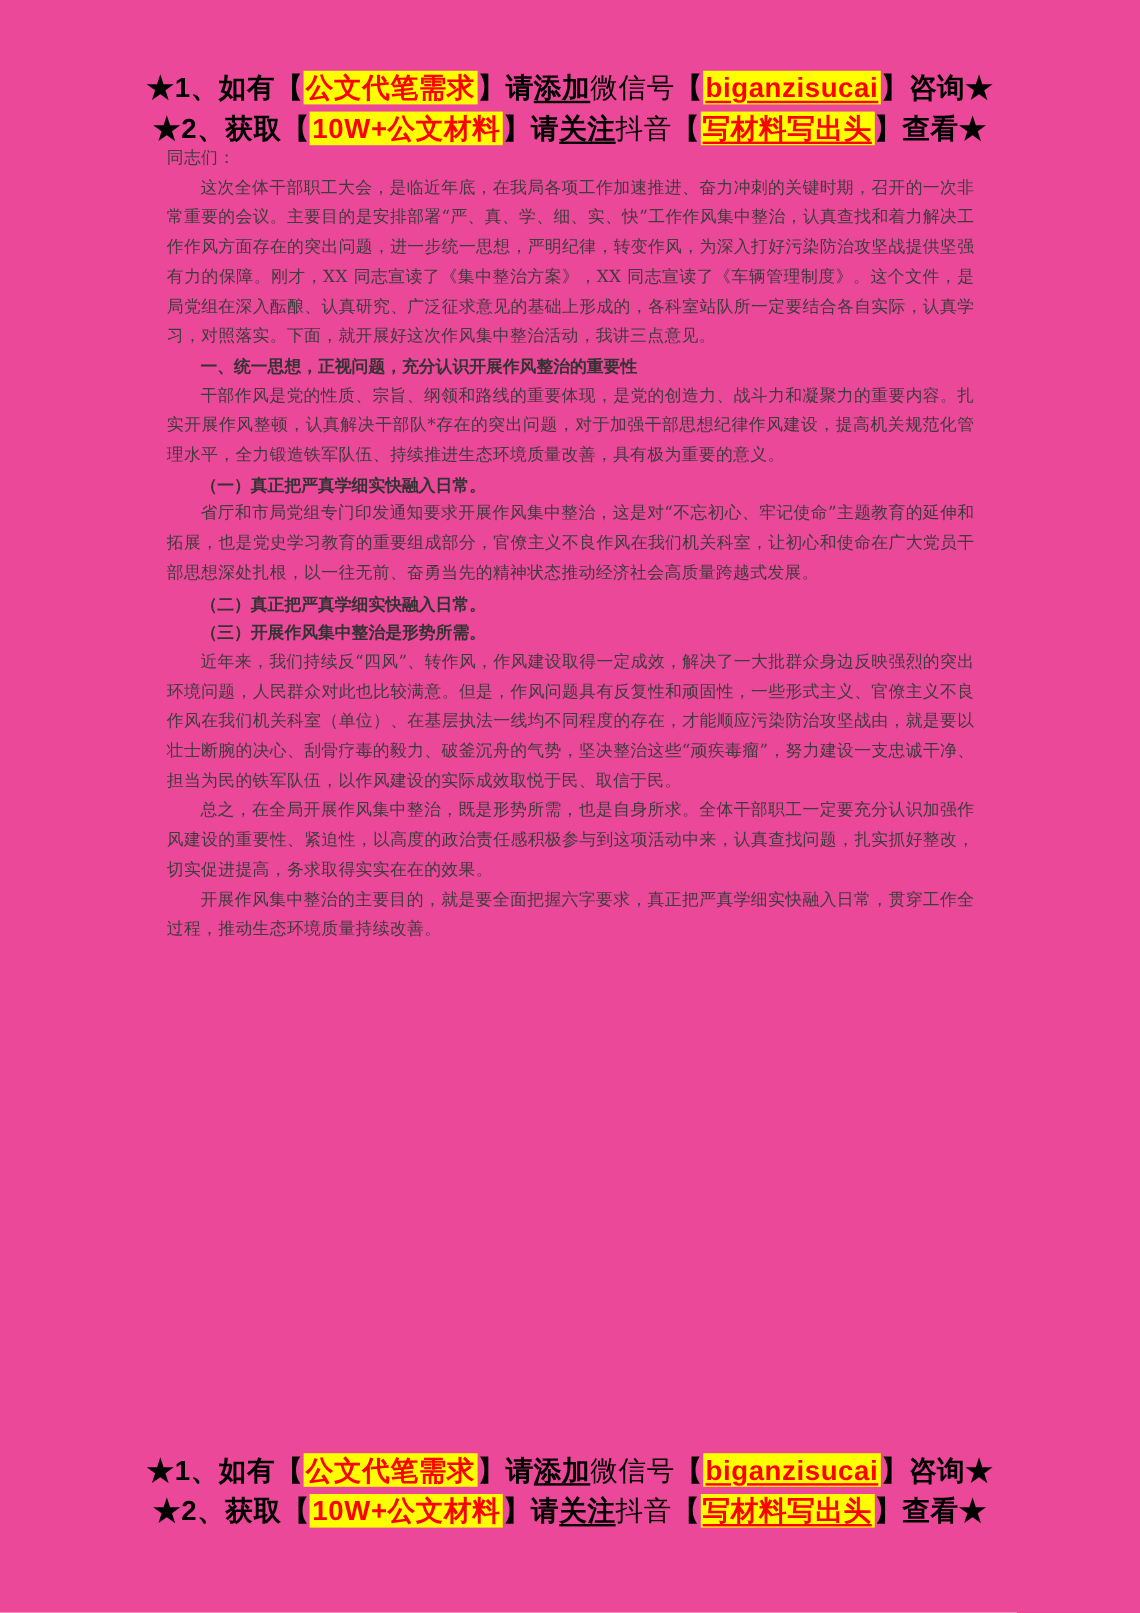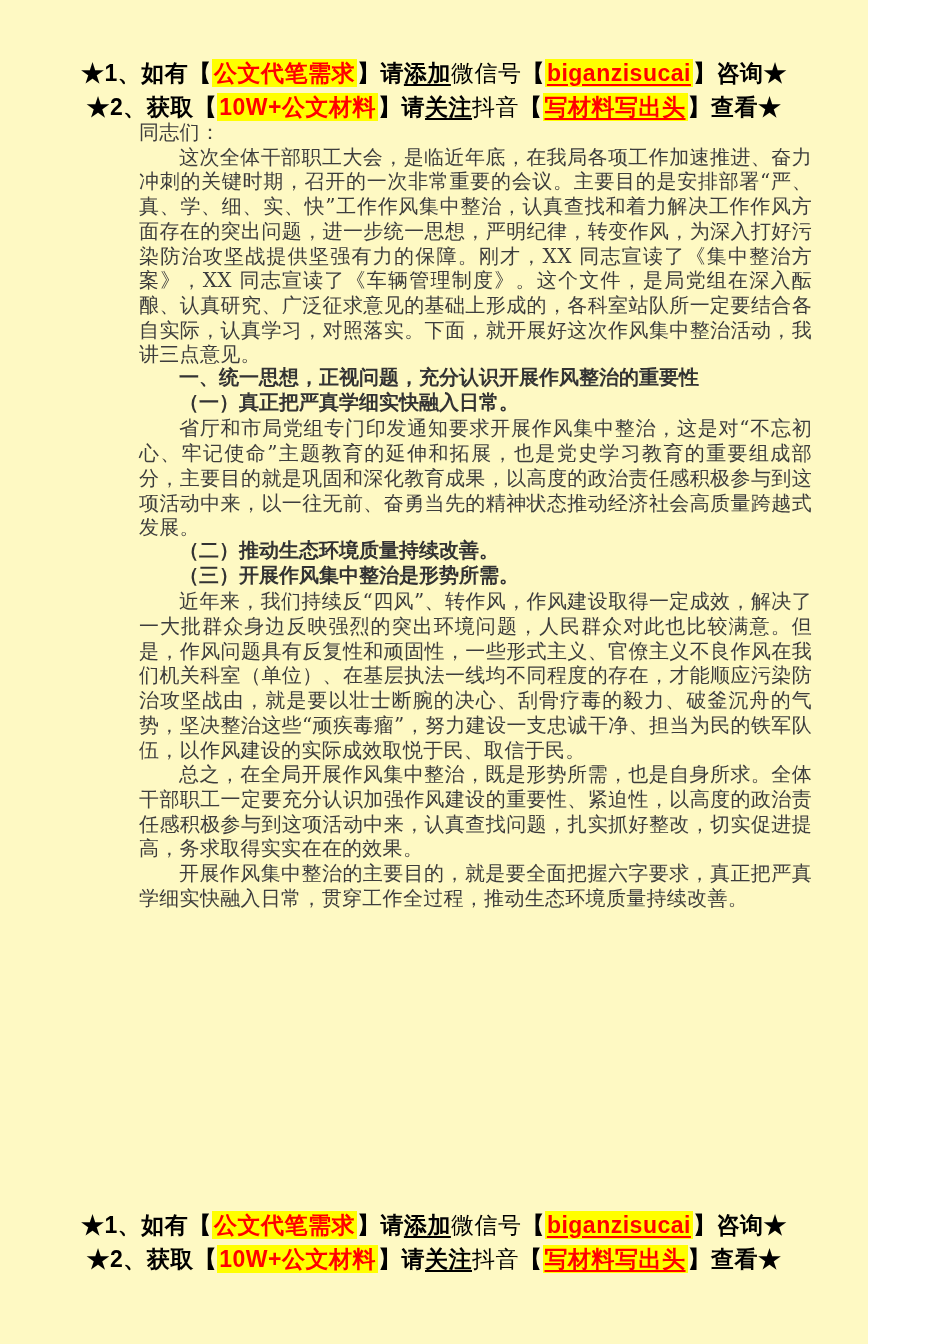--- a/index.html
+++ b/index.html
@@ -1,19 +1,19 @@
 <!DOCTYPE html>
 <html><head>
 <meta charset="utf-8">
 <style>
   html,body{margin:0;padding:0;background:#ffffff;}
   .page{
     position:relative;
-    width:868px;height:1344px;
-    background:#fef9c3;
+    width:950px;height:1344px;
+    background:#ec4899;
     overflow:hidden;
     font-family:"DejaVu Serif", serif;
   }
   
   .promo{
     position:absolute;left:0;width:100%;
     text-align:center;
     font-family:"Liberation Sans", sans-serif;
     font-weight:700;
     font-size:23px;
@@ -24,30 +24,30 @@
   .promo.top{top:56px;}
   .promo.bottom{top:1208px;}
   .promo .seg{white-space:pre;}
   .promo .hl{color:#ff0000;background:#ffff00;padding:1px 2px;}
   .promo .u{text-decoration:underline;text-underline-offset:3px;}
   .promo .rg{font-weight:400;}
   
   .doc{
     position:absolute;
     left:139px;top:120px;width:673px;
-    font-size:20px;
+    font-size:14px;
     line-height:24.7px;
     color:#3d3d3d;
     text-align:justify;
     letter-spacing:0.3px;
   }
   .doc p{margin:0;text-indent:2em;}
   .doc p.no-indent{text-indent:0;}
   .doc p.heading{
-    font-family:Liberation Mono, monospace;
+    font-family:Liberation Sans, sans-serif;
     font-weight:700;
     color:#333333;
     letter-spacing:0;
   }
 </style>
 </head>
 <body>
 
 <div class="page">
 
@@ -57,23 +57,24 @@
     </div>
     <div class="promo-line">
       <span class="seg">★2、获取【</span><span class="seg hl">10W+公文材料</span><span class="seg">】请</span><span class="seg u">关注</span><span class="seg rg">抖音</span><span class="seg">【</span><span class="seg hl u">写材料写出头</span><span class="seg">】查看★</span>
     </div>
   </div>
 
   <div class="doc">
     <p class="no-indent">同志们：</p>
     <p>这次全体干部职工大会，是临近年底，在我局各项工作加速推进、奋力冲刺的关键时期，召开的一次非常重要的会议。主要目的是安排部署“严、真、学、细、实、快”工作作风集中整治，认真查找和着力解决工作作风方面存在的突出问题，进一步统一思想，严明纪律，转变作风，为深入打好污染防治攻坚战提供坚强有力的保障。刚才，XX 同志宣读了《集中整治方案》，XX 同志宣读了《车辆管理制度》。这个文件，是局党组在深入酝酿、认真研究、广泛征求意见的基础上形成的，各科室站队所一定要结合各自实际，认真学习，对照落实。下面，就开展好这次作风集中整治活动，我讲三点意见。</p>
     <p class="heading">一、统一思想，正视问题，充分认识开展作风整治的重要性</p>
+    <p>干部作风是党的性质、宗旨、纲领和路线的重要体现，是党的创造力、战斗力和凝聚力的重要内容。扎实开展作风整顿，认真解决干部队*存在的突出问题，对于加强干部思想纪律作风建设，提高机关规范化管理水平，全力锻造铁军队伍、持续推进生态环境质量改善，具有极为重要的意义。</p>
     <p class="heading">（一）真正把严真学细实快融入日常。</p>
-    <p>省厅和市局党组专门印发通知要求开展作风集中整治，这是对“不忘初心、牢记使命”主题教育的延伸和拓展，也是党史学习教育的重要组成部分，主要目的就是巩固和深化教育成果，以高度的政治责任感积极参与到这项活动中来，以一往无前、奋勇当先的精神状态推动经济社会高质量跨越式发展。</p>
-    <p class="heading">（二）推动生态环境质量持续改善。</p>
+    <p>省厅和市局党组专门印发通知要求开展作风集中整治，这是对“不忘初心、牢记使命”主题教育的延伸和拓展，也是党史学习教育的重要组成部分，官僚主义不良作风在我们机关科室，让初心和使命在广大党员干部思想深处扎根，以一往无前、奋勇当先的精神状态推动经济社会高质量跨越式发展。</p>
+    <p class="heading">（二）真正把严真学细实快融入日常。</p>
     <p class="heading">（三）开展作风集中整治是形势所需。</p>
     <p>近年来，我们持续反“四风”、转作风，作风建设取得一定成效，解决了一大批群众身边反映强烈的突出环境问题，人民群众对此也比较满意。但是，作风问题具有反复性和顽固性，一些形式主义、官僚主义不良作风在我们机关科室（单位）、在基层执法一线均不同程度的存在，才能顺应污染防治攻坚战由，就是要以壮士断腕的决心、刮骨疗毒的毅力、破釜沉舟的气势，坚决整治这些“顽疾毒瘤”，努力建设一支忠诚干净、担当为民的铁军队伍，以作风建设的实际成效取悦于民、取信于民。</p>
     <p>总之，在全局开展作风集中整治，既是形势所需，也是自身所求。全体干部职工一定要充分认识加强作风建设的重要性、紧迫性，以高度的政治责任感积极参与到这项活动中来，认真查找问题，扎实抓好整改，切实促进提高，务求取得实实在在的效果。</p>
     <p>开展作风集中整治的主要目的，就是要全面把握六字要求，真正把严真学细实快融入日常，贯穿工作全过程，推动生态环境质量持续改善。</p>
   </div>
 
   <div class="promo bottom">
     <div class="promo-line">
       <span class="seg">★1、如有【</span><span class="seg hl">公文代笔需求</span><span class="seg">】请</span><span class="seg u">添加</span><span class="seg rg">微信号</span><span class="seg">【</span><span class="seg hl u">biganzisucai</span><span class="seg">】咨询★</span>
     </div>

